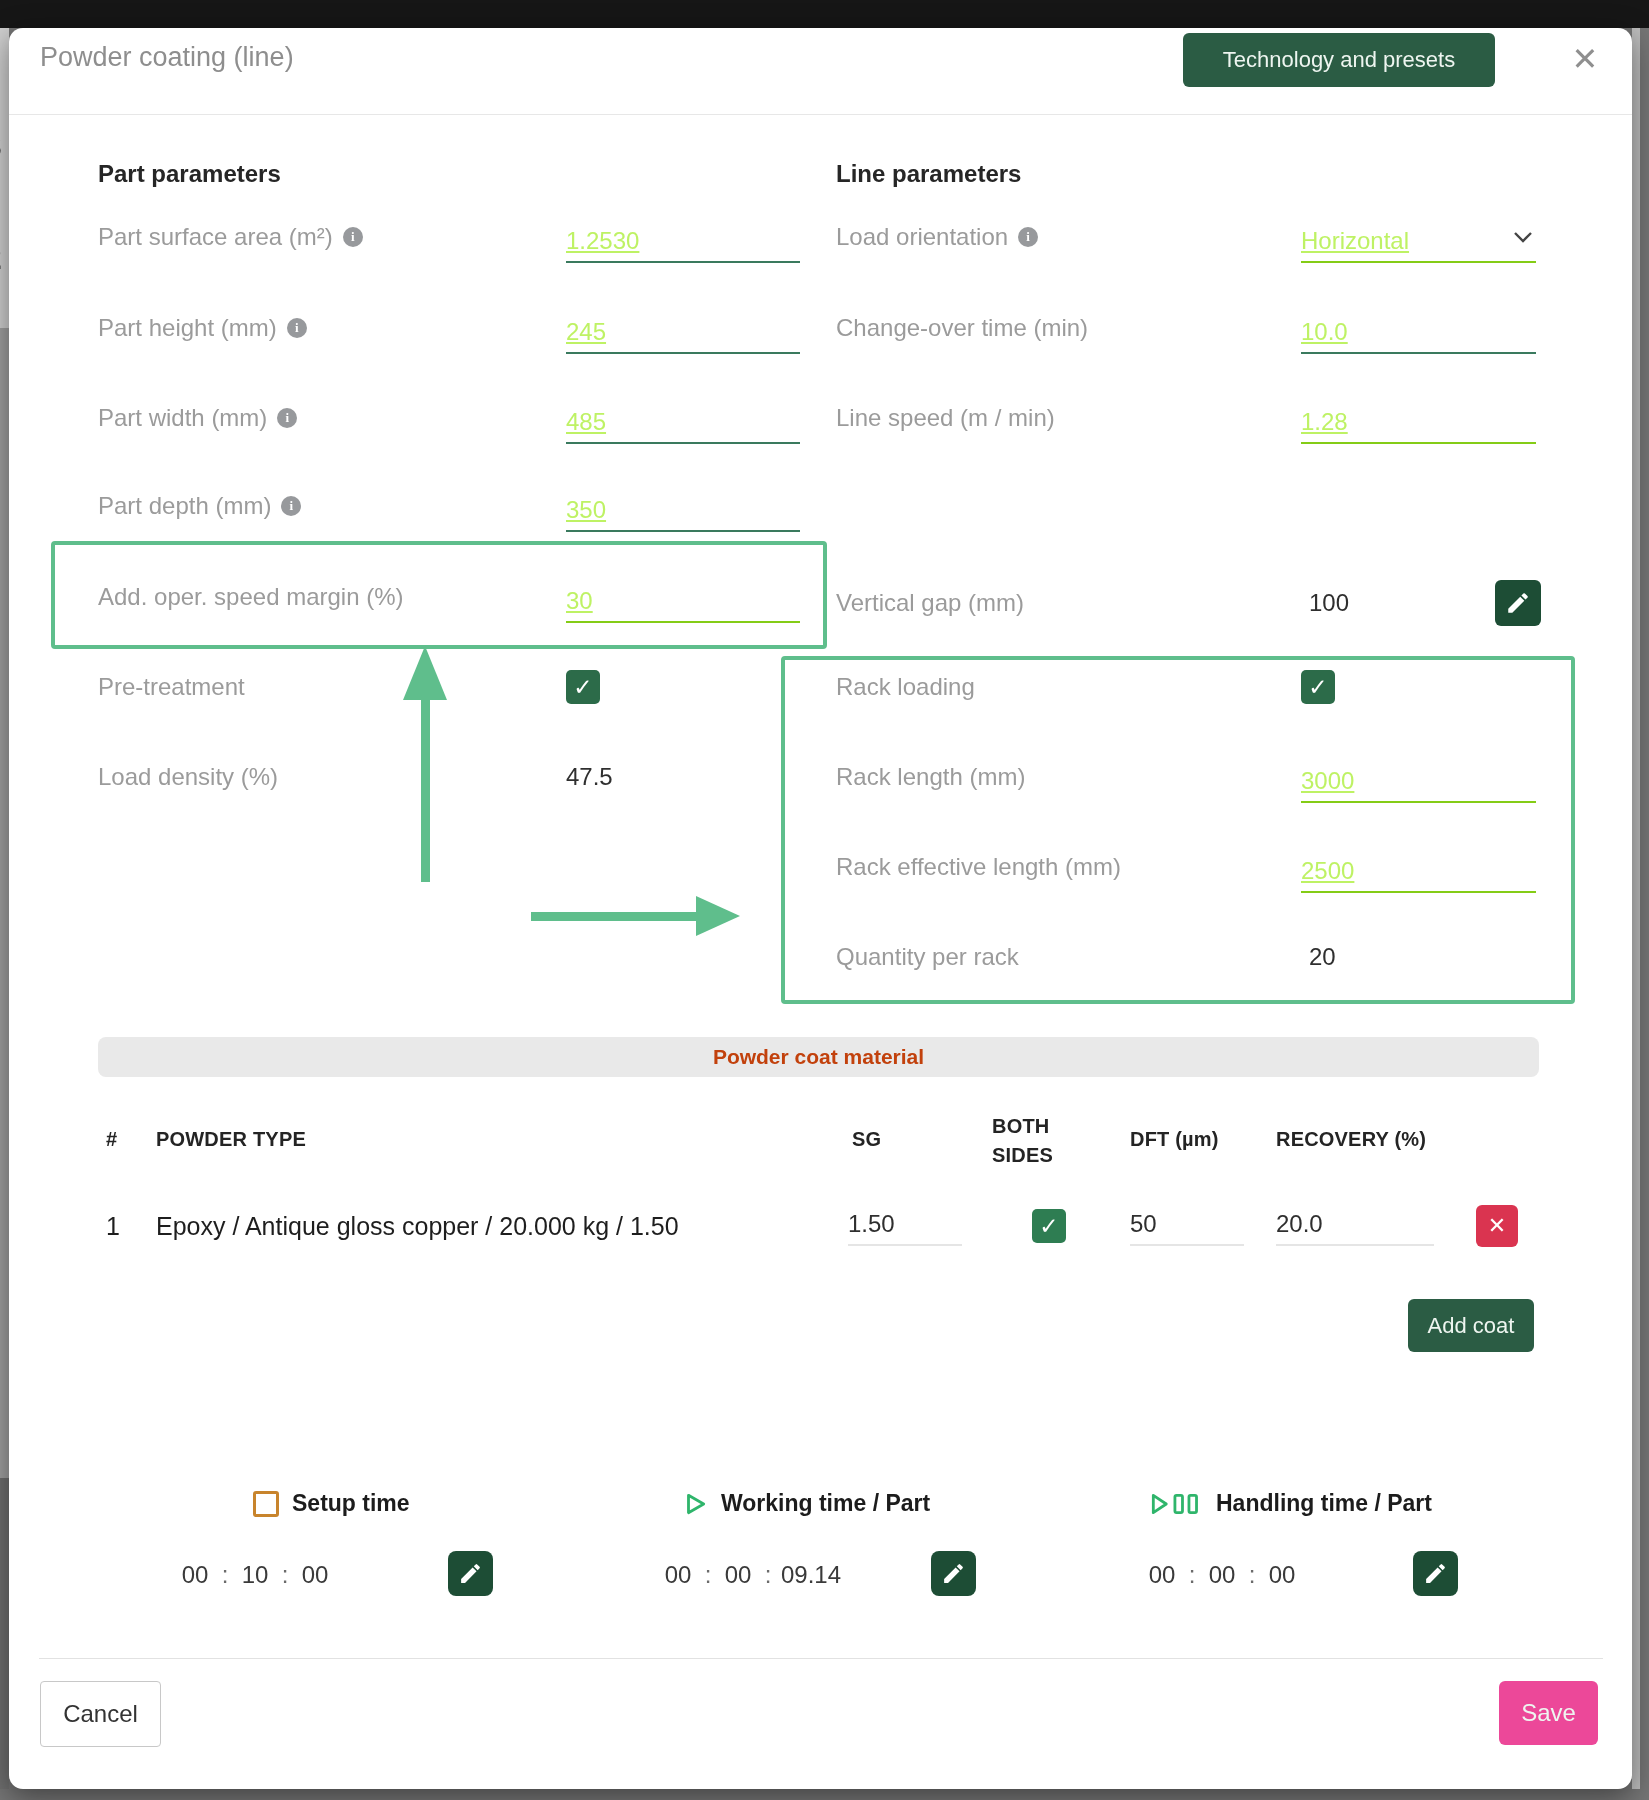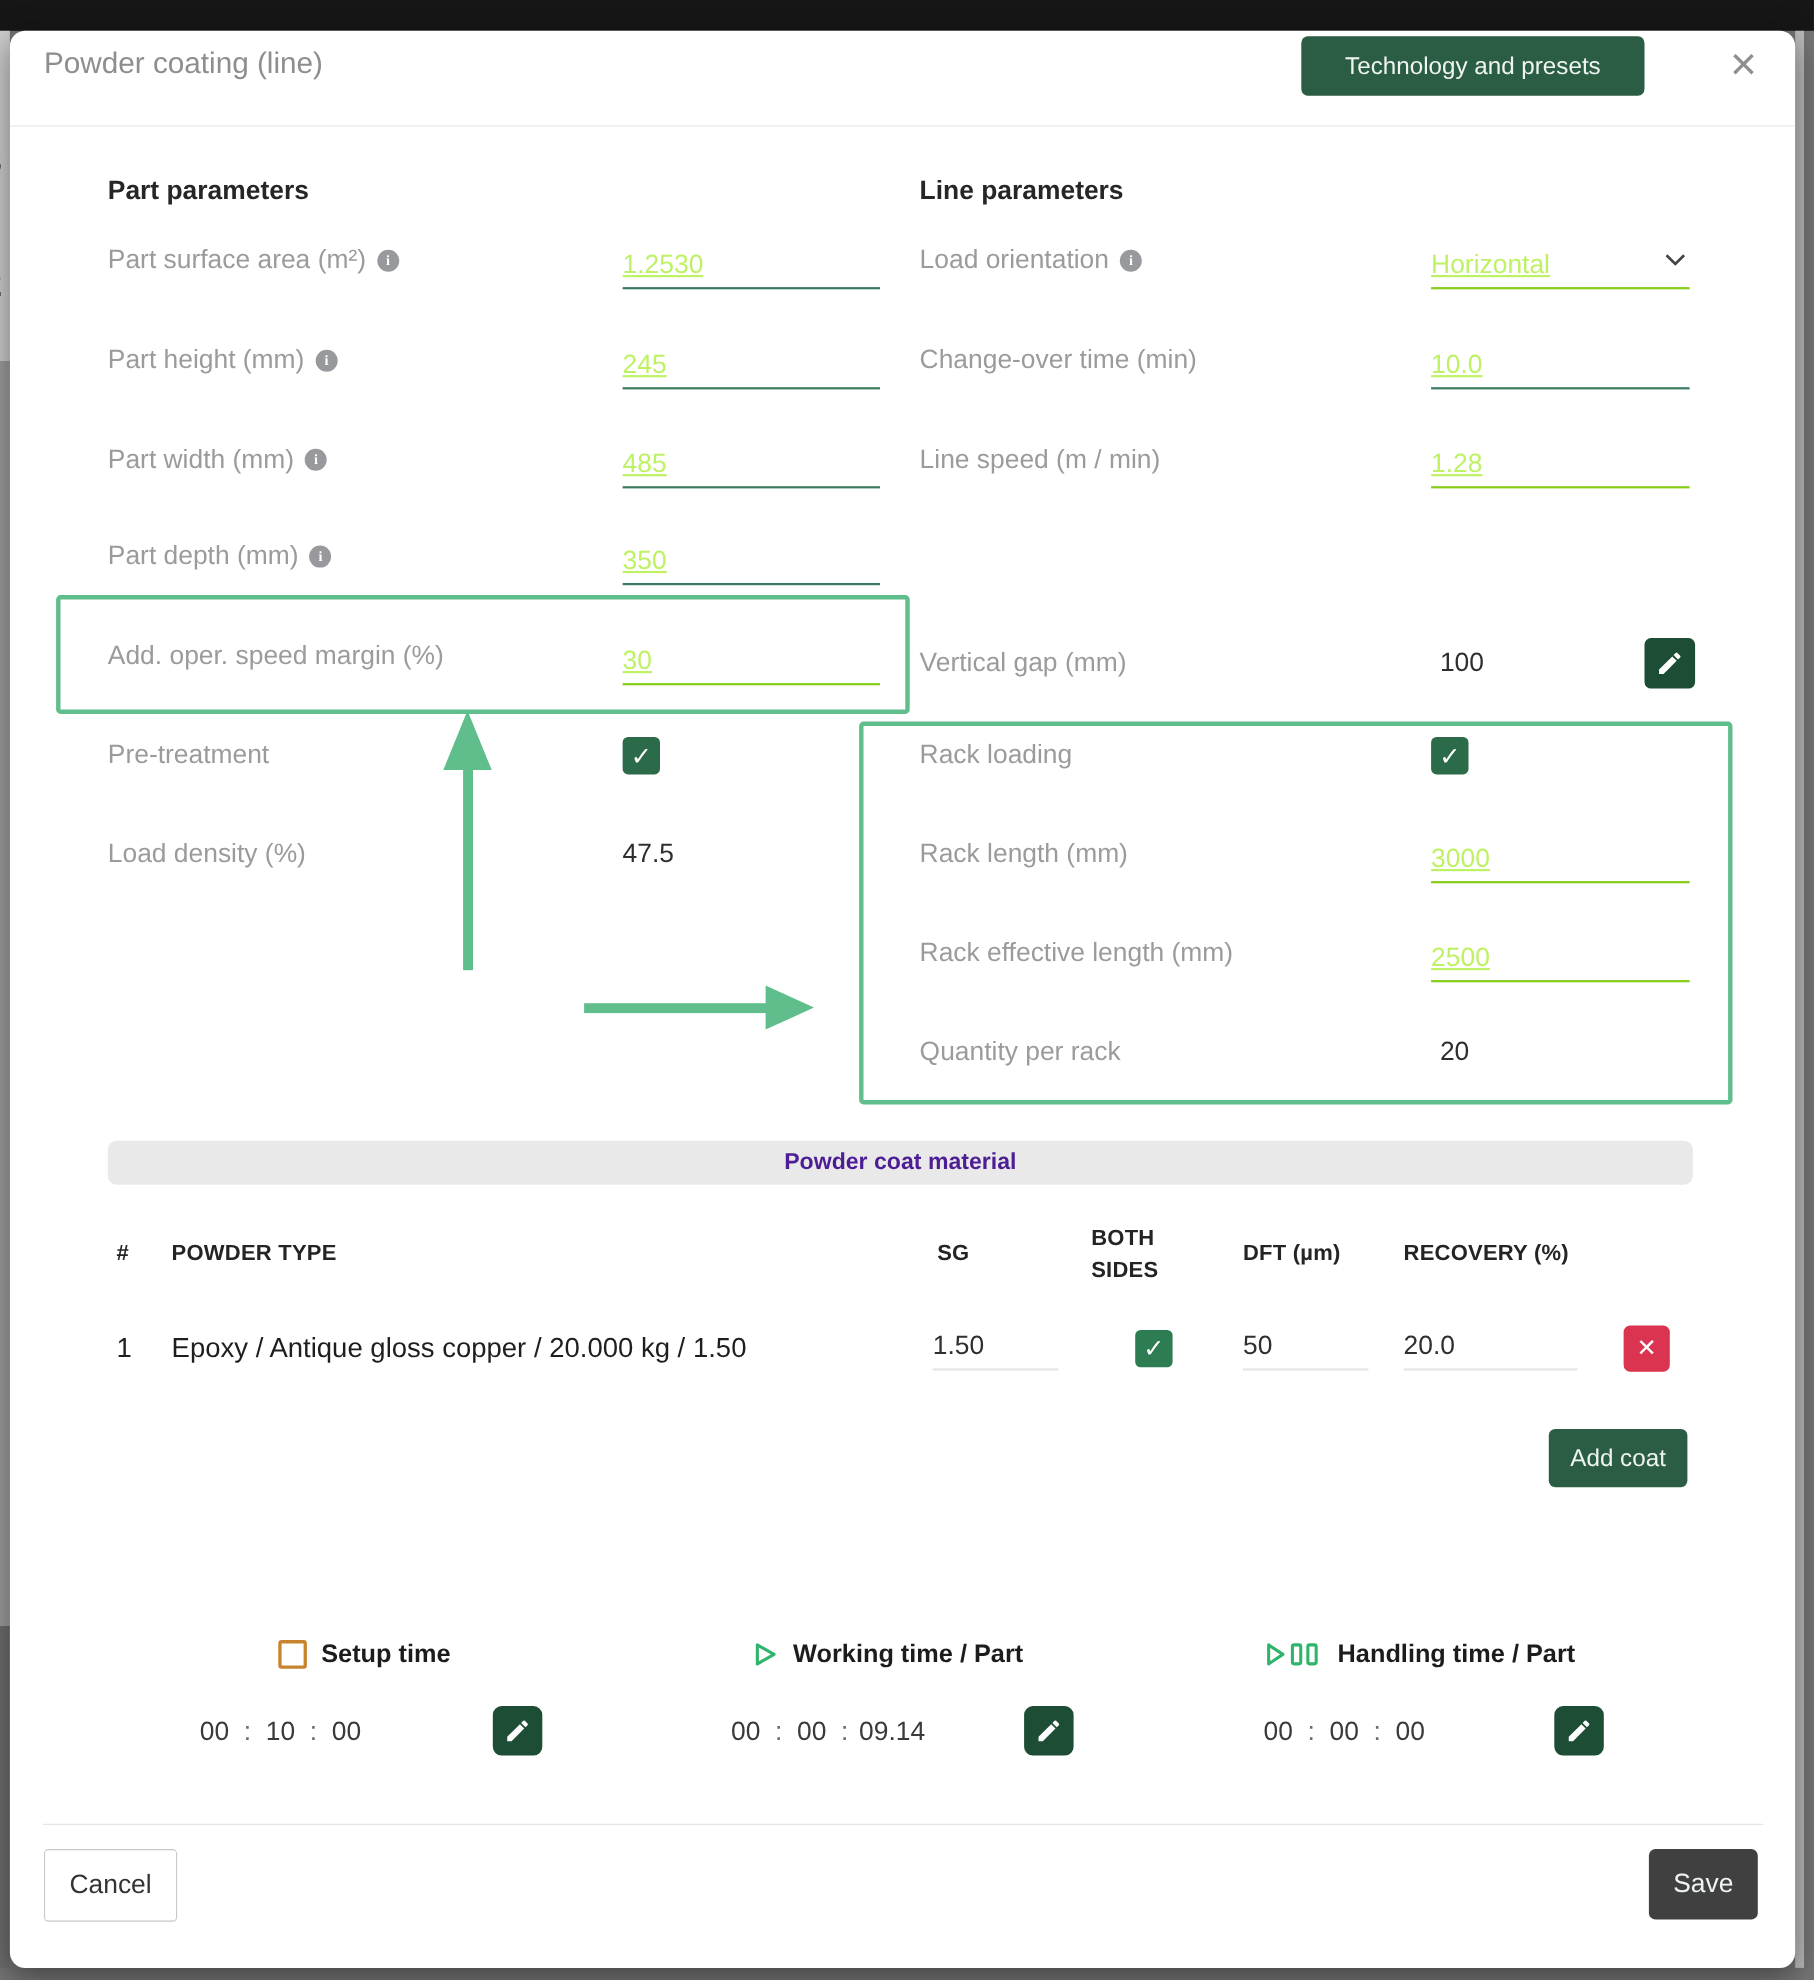--- a/index.html
+++ b/index.html
@@ -38,41 +38,41 @@
   .cb::after{content:"✓";color:#fff;font-size:23px;font-weight:bold;}
   .cb-bright{background:#2e7d52;}
   .lrow .cb{left:468px;}
   .rrow .cb{left:465px;}
   .pencil{position:absolute;left:659px;top:7px;width:46px;height:46px;border-radius:6px;background:#1d4d35;
     display:flex;align-items:center;justify-content:center;cursor:pointer;}
   .chev{position:absolute;right:4px;bottom:12px;}
   .ann{position:absolute;border:4px solid #5fbe8c;border-radius:4px;z-index:6;pointer-events:none;}
   .arrow-part{position:absolute;z-index:6;}
   .sect-bar{position:absolute;left:98px;width:1441px;height:40px;background:#e9e9e9;border-radius:8px;
-    display:flex;align-items:center;justify-content:center;gap:10px;font-size:21px;font-weight:bold;color:#4c1d95;}
+    display:flex;align-items:center;justify-content:center;gap:10px;font-size:21px;font-weight:bold;color:#c2410c;}
   .th{position:absolute;font-size:20px;font-weight:bold;color:#242424;letter-spacing:.2px;white-space:nowrap;}
   .td-text{position:absolute;font-size:25px;color:#1e1e1e;white-space:nowrap;}
   .tbl-input{position:absolute;height:42px;display:flex;align-items:flex-end;padding-bottom:6px;
     border-bottom:2px solid #e5e5e5;font-size:24px;color:#2f2f2f;}
   .btn-del{position:absolute;left:1476px;top:1205px;width:42px;height:42px;border-radius:6px;background:#da3450;
     color:#fff;font-size:22px;font-weight:bold;display:flex;align-items:center;justify-content:center;cursor:pointer;}
   .btn-addcoat{position:absolute;left:1408px;top:1299px;width:126px;height:53px;background:#2b5c44;border-radius:6px;
     color:#eef5f0;font-size:22px;display:flex;align-items:center;justify-content:center;cursor:pointer;}
   .tg-label{position:absolute;display:flex;align-items:center;gap:13px;font-size:23px;font-weight:bold;color:#1c1c1c;white-space:nowrap;}
   .tg-times{position:absolute;height:46px;display:flex;align-items:center;font-size:24px;color:#3a3a3a;}
   .tg-times span{display:inline-block;text-align:center;}
   .tg-times .d{min-width:34px;}
   .tg-times .c{min-width:26px;color:#6b6b6b;}
   .pencil-sm{position:absolute;width:45px;height:45px;border-radius:8px;background:#1d4d35;display:flex;
     align-items:center;justify-content:center;cursor:pointer;}
   .setup-sq{width:20px;height:20px;border:3px solid #c8842c;border-radius:3px;flex:0 0 auto;}
   .ftr-divider{position:absolute;left:39px;top:1658px;width:1564px;height:1px;background:#e2e2e2;}
   .btn-cancel{position:absolute;left:40px;top:1681px;width:119px;height:64px;background:#fff;border:1px solid #c8c8c8;
     border-radius:4px;font-size:24px;color:#333;display:flex;align-items:center;justify-content:center;cursor:pointer;}
-  .btn-save{position:absolute;left:1499px;top:1681px;width:99px;height:64px;background:#404040;border-radius:6px;
+  .btn-save{position:absolute;left:1499px;top:1681px;width:99px;height:64px;background:#ec4899;border-radius:6px;
     color:#eef5f0;font-size:24px;display:flex;align-items:center;justify-content:center;cursor:pointer;}
 </style>
 </head>
 <body>
 
 <div class="stage">
 
   <div class="topbar"></div>
   <div class="edge-left">
     <span style="top:100px">3</span>

